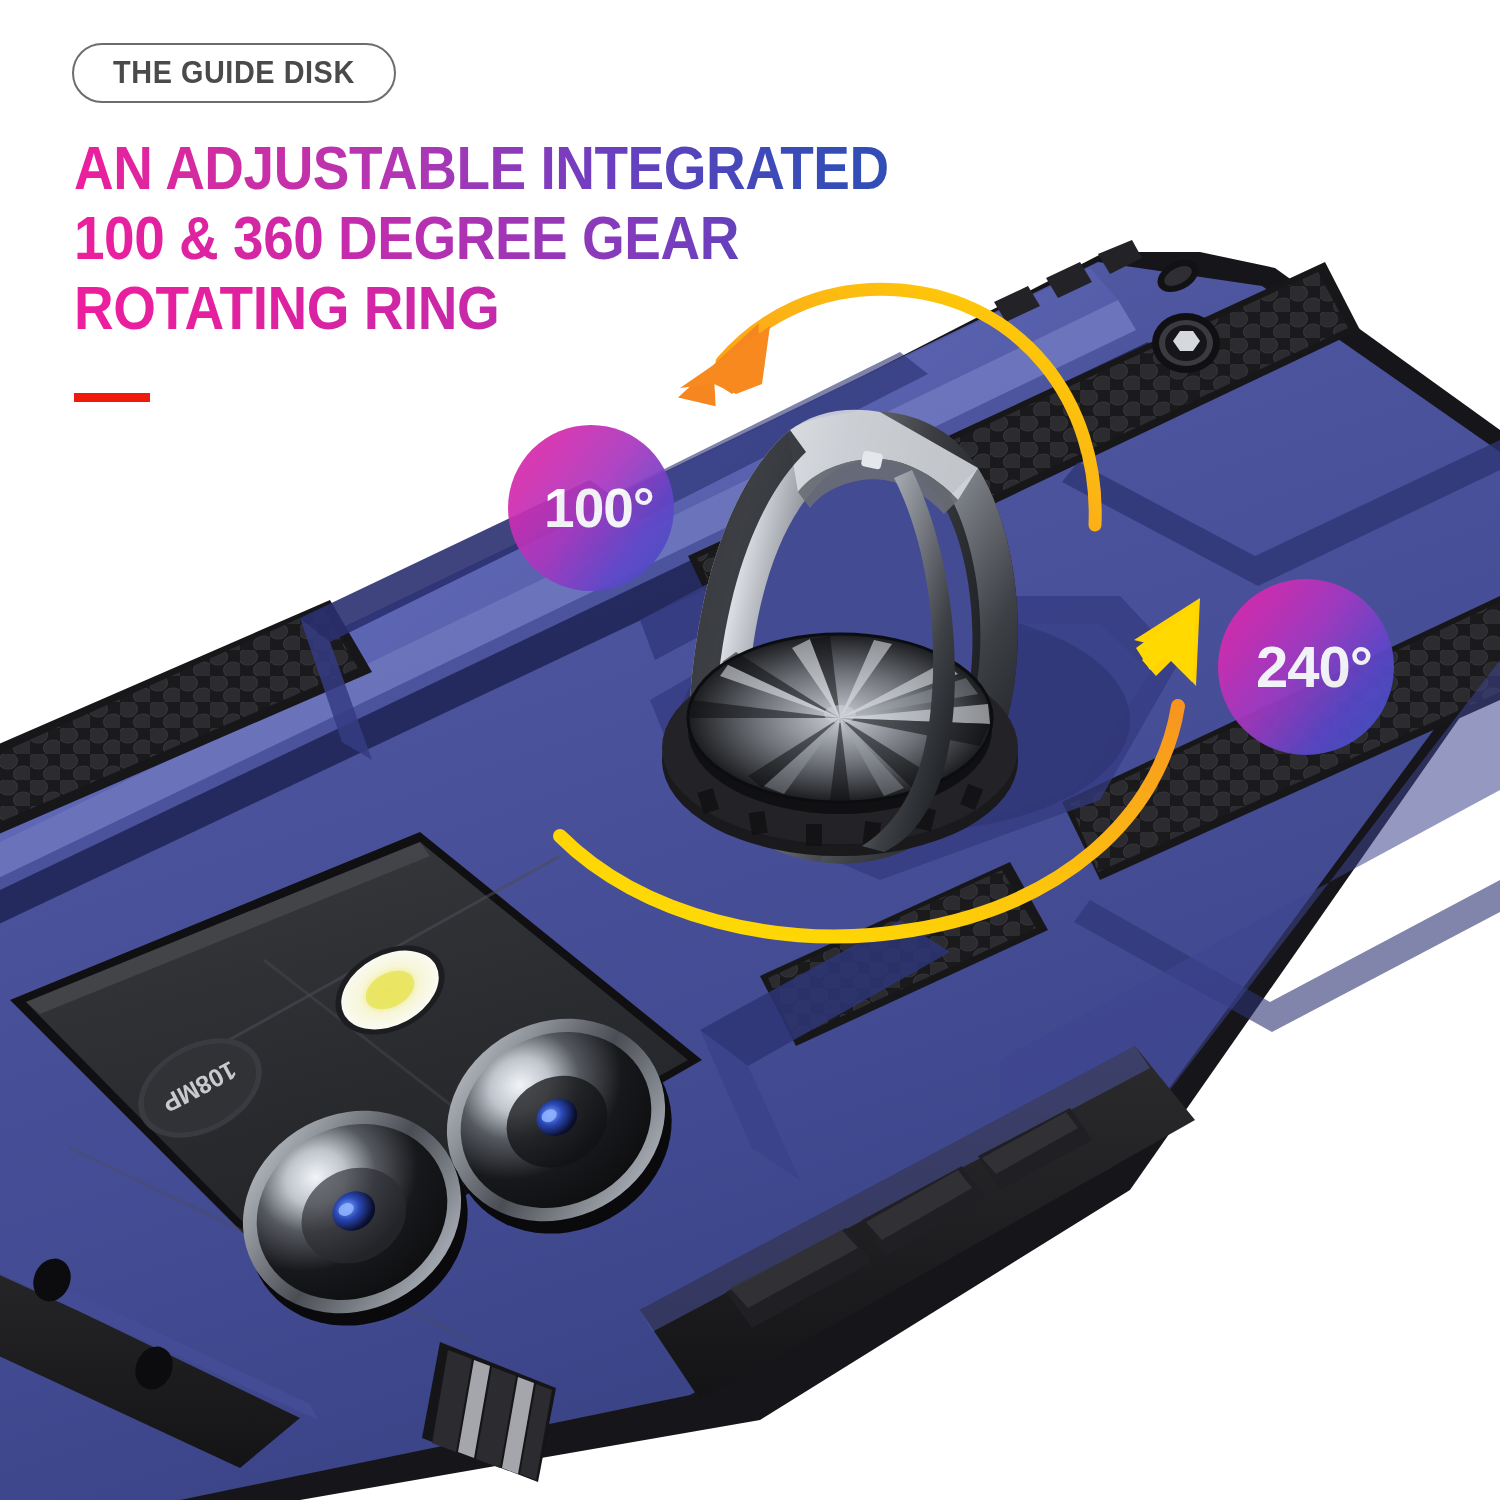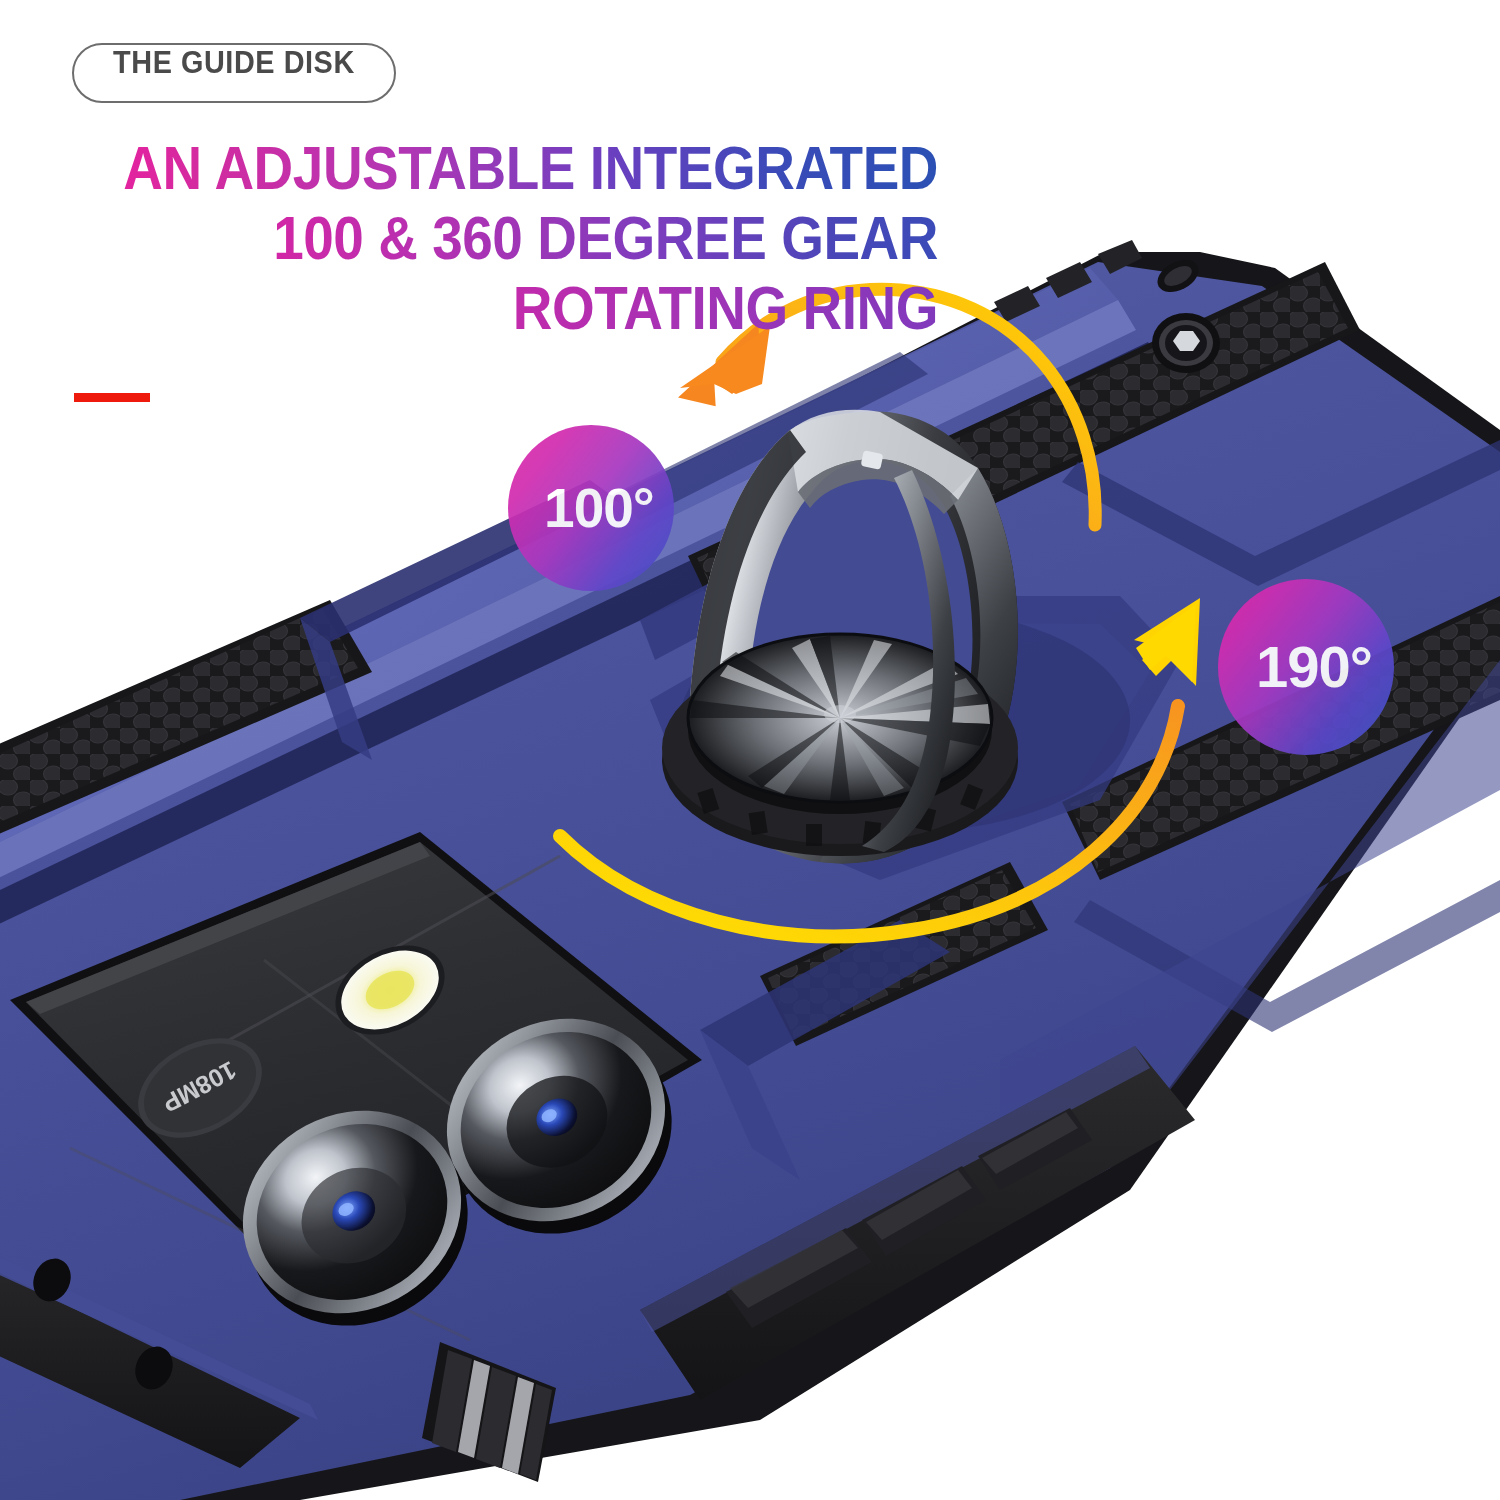--- a/index.html
+++ b/index.html
@@ -40,21 +40,21 @@
   }
   #overlay > * { pointer-events: auto; }
 
   .badge-pill {
     position: absolute;
     left: 72px;
     top: 43px;
     height: 60px;
     padding: 0 30px;
     display: flex;
-    align-items: flex-start;
+    align-items: center;
     justify-content: center;
     border: 2px solid #6d6d6d;
     border-radius: 34px;
     background: rgba(255,255,255,0.9);
     box-sizing: border-box;
   }
   .badge-pill .badge-text {
     font-family: "Liberation Sans", sans-serif;
     font-size: 31px;
     font-weight: bold;
@@ -62,21 +62,20 @@
     color: #4a4a4a;
     white-space: nowrap;
     transform: scaleX(0.93);
   }
 
   .headline {
     position: absolute;
     left: 74px;
     top: 133px;
     width: 960px;
-    text-align: right;
   }
   .headline .hl-line {
     display: block;
     font-family: "Liberation Sans", sans-serif;
     font-weight: bold;
     font-size: 61px;
     line-height: 70px;
     letter-spacing: -0.5px;
     white-space: nowrap;
     transform: scaleX(0.90);
@@ -506,17 +505,17 @@
       <span class="hl-line l3">ROTATING RING</span>
     </div>
 
     <div class="red-rule"></div>
 
     <div class="deg-badge" id="deg-badge-100">
       <span class="deg-text">100°</span>
     </div>
 
     <div class="deg-badge" id="deg-badge-360">
-      <span class="deg-text">190°</span>
+      <span class="deg-text">240°</span>
     </div>
 
   </div>
 </div>
 
 </body></html>

